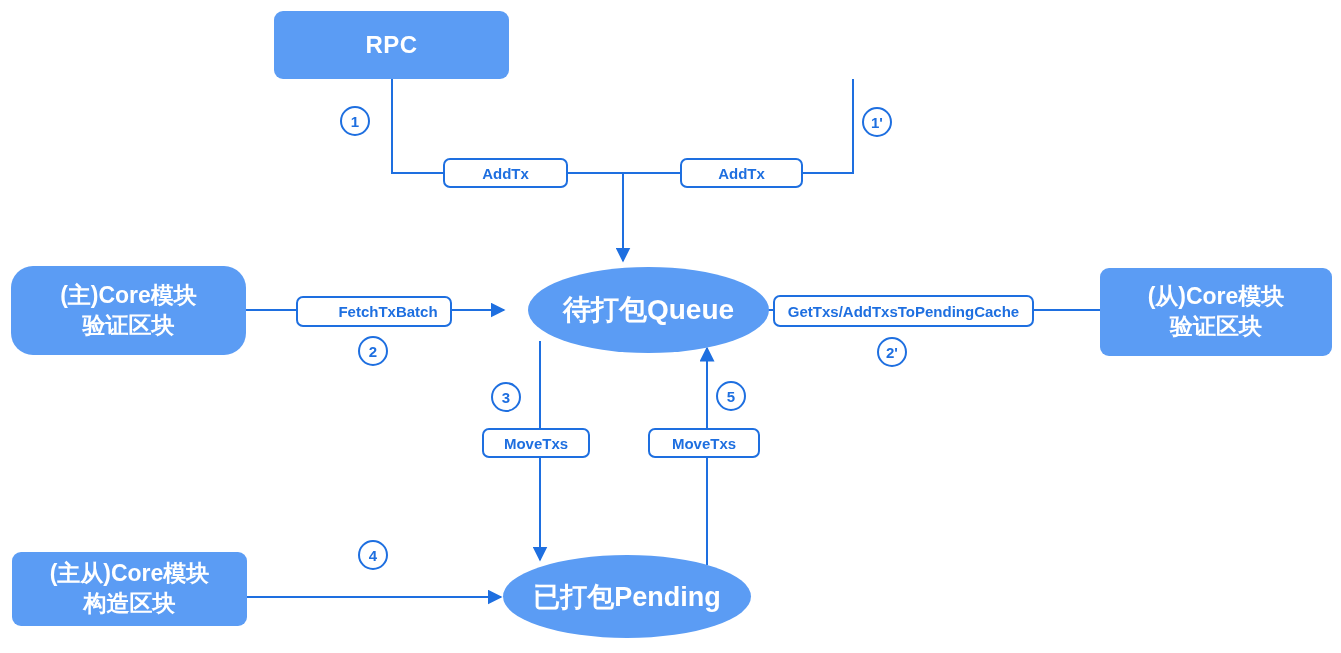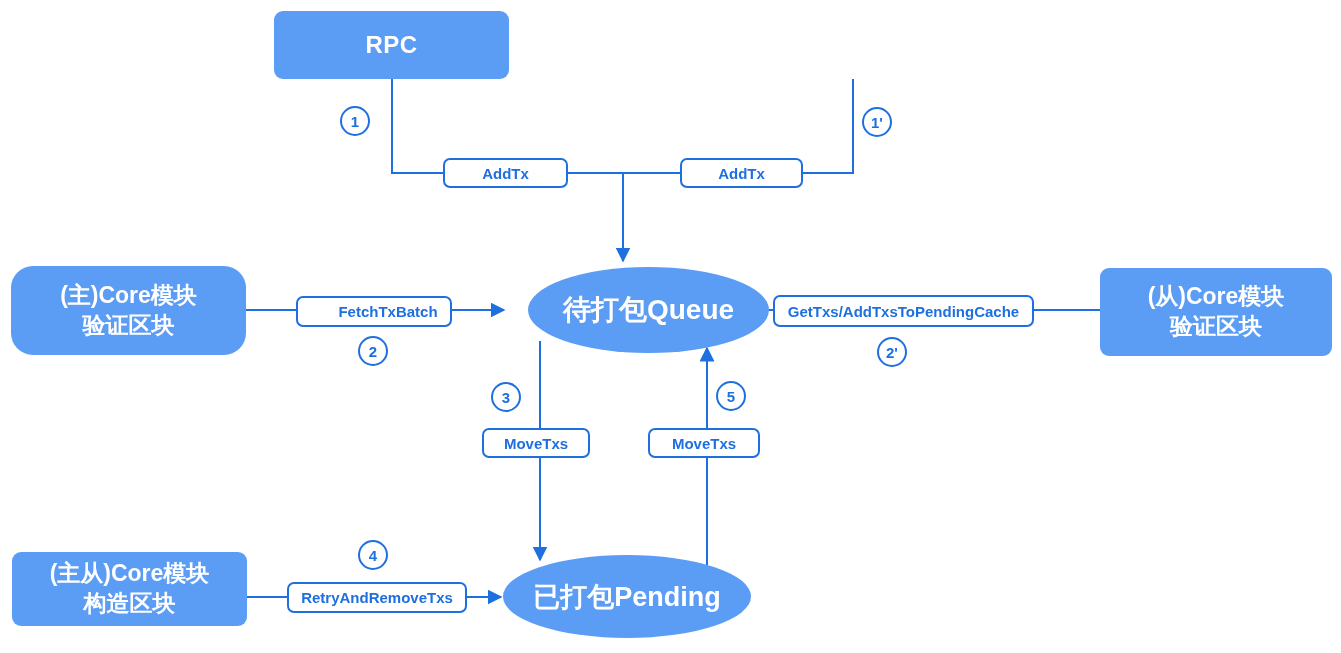--- a/index.html
+++ b/index.html
@@ -161,23 +161,20 @@
   </div>
 
   <div class="edge-label" style="left:482px; top:428px; width:108px; height:30px;">
     <span>MoveTxs</span>
   </div>
 
   <div class="edge-label" style="left:648px; top:428px; width:112px; height:30px;">
     <span>MoveTxs</span>
   </div>
 
-  <div class="edge-label" style="left:287px; top:582px; width:180px; height:31px;">
-    <span>RetryAndRemoveTxs</span>
-  </div>
 
   <div class="step-circle" style="left:340px; top:106px;">
     <span>1</span>
   </div>
 
   <div class="step-circle" style="left:862px; top:107px;">
     <span>1'</span>
   </div>
 
   <div class="step-circle" style="left:358px; top:336px;">

